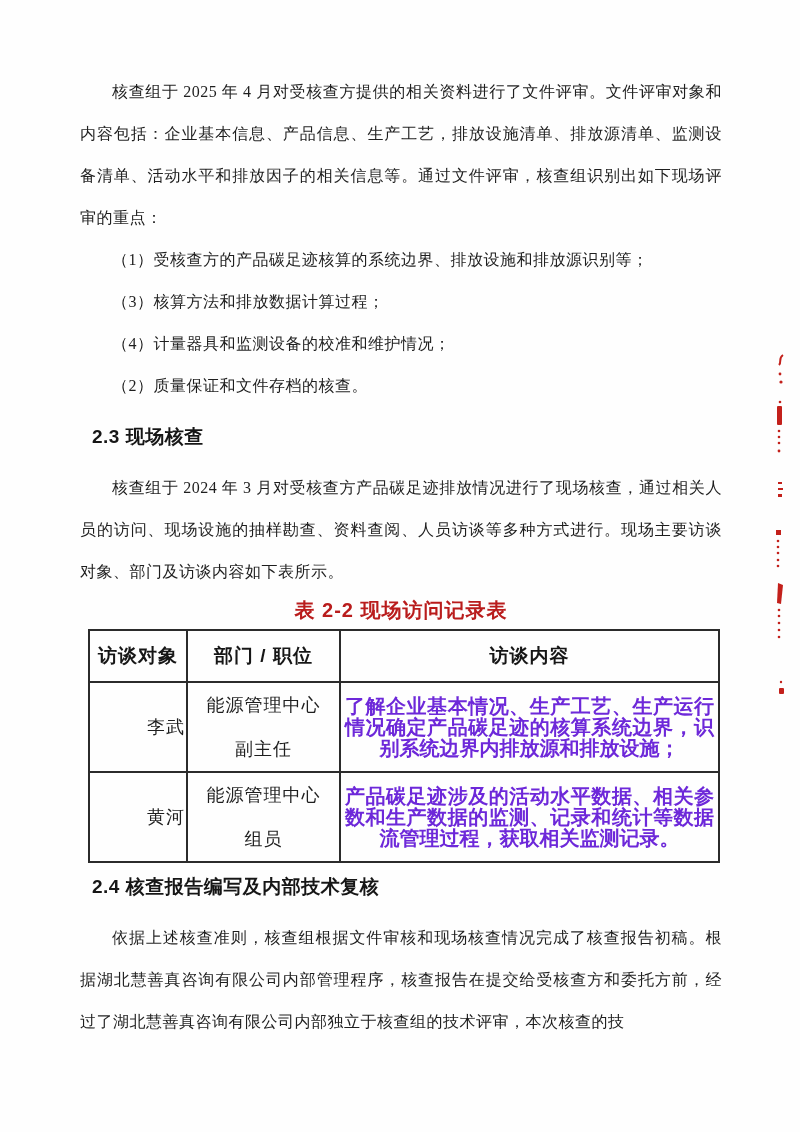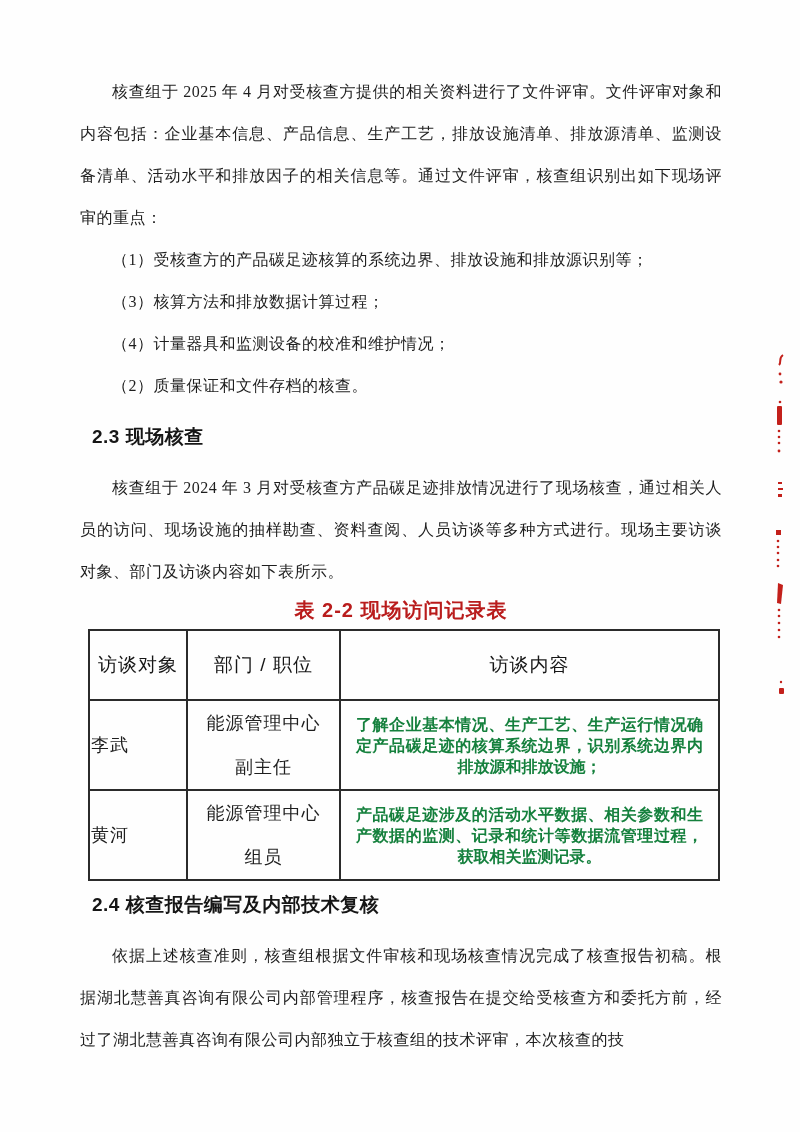--- a/index.html
+++ b/index.html
@@ -66,46 +66,46 @@
     border: 2px solid #2b2b2b;
     vertical-align: middle;
     box-sizing: border-box;
   }
   col.c1 { width: 98px; }
   col.c2 { width: 153px; }
   col.c3 { width: 379px; }
   table.visit-table th {
     font-family: "Liberation Sans", sans-serif;
     font-size: 19px;
-    font-weight: normal;
+    font-weight: bold;
     text-align: center;
-    height: 70px;
+    height: 52px;
     color: #161616;
     letter-spacing: 1px;
   }
   td.person-cell {
     font-size: 18px;
-    text-align: left;
+    text-align: right;
     letter-spacing: 1px;
   }
   td.dept-cell {
     font-size: 18px;
     text-align: center;
     line-height: 44px;
     padding: 0 10px;
     letter-spacing: 1px;
   }
   td.content-cell {
-    font-size: 16px;
+    font-size: 20px;
     line-height: 21px;
-    padding: 5px 15px;
+    padding: 5px 4px;
     text-align: justify;
     text-align-last: center;
     font-weight: 600;
-    color: #15803d;
+    color: #6d28d9;
   }
   tr.row-1 { height: 84px; }
   tr.row-2 { height: 62px; }
   .seal-fragment { position: absolute; }
 </style>
 </head>
 <body>
 
 <div class="page">
 

